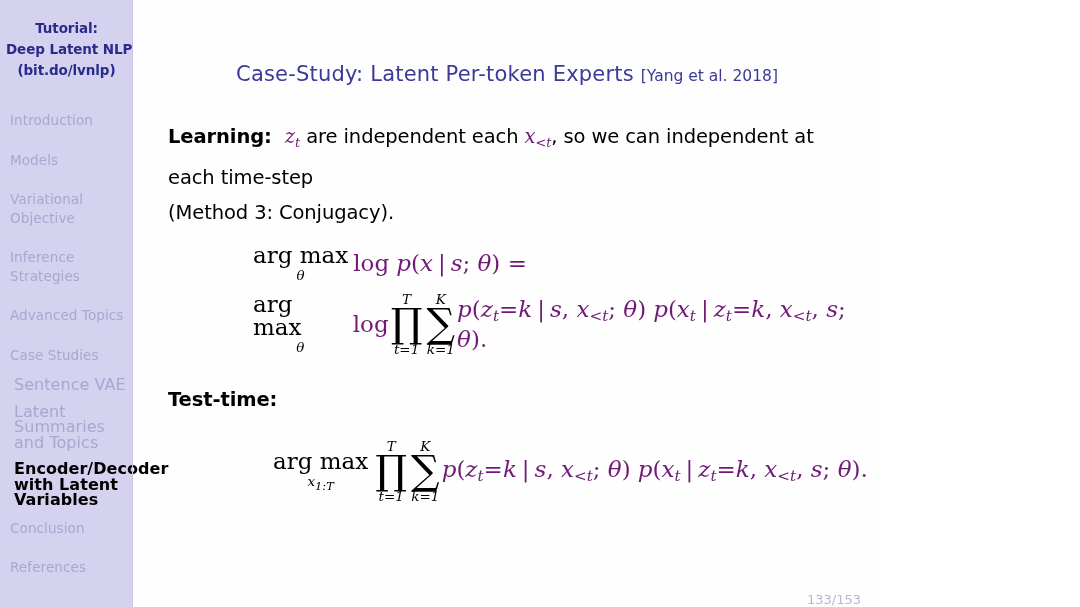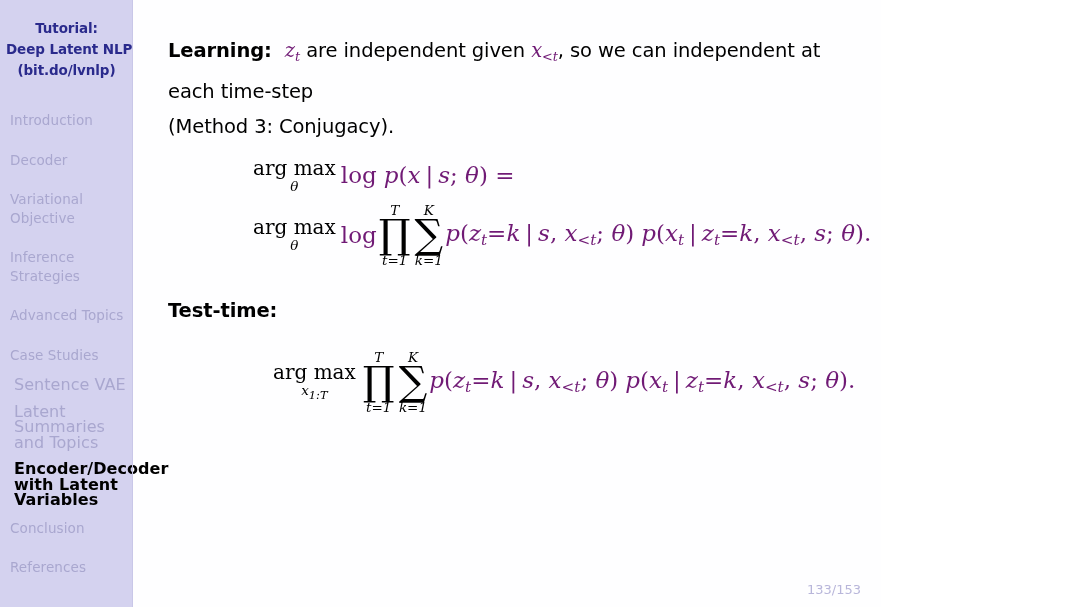--- a/index.html
+++ b/index.html
@@ -123,21 +123,21 @@
     margin-top: 4px;
   }
   .eq-line.second { margin-top: 10px; }
 
   .op {
     display: inline-flex;
     flex-direction: column;
     align-items: center;
     line-height: 1;
   }
-  .op .main { font-size: 20px; text-align: center; }
+  .op .main { font-size: 23px; }
   .op .sub {
     font-size: 13.5px;
     font-style: italic;
     margin-top: 2px;
   }
   .argmax { margin-right: 5px; }
 
   .bigop {
     display: inline-flex;
     flex-direction: column;
@@ -158,63 +158,67 @@
     font-family: "DejaVu Serif", serif;
   }
 
   sub.s { font-size: 0.66em; font-style: italic; vertical-align: -0.28em; }
   .bar { padding: 0 5px; font-style: normal; }
   .sp { display: inline-block; width: 7px; }
 
   .page-num {
     position: absolute;
     right: 20px;
-    bottom: 10px;
+    bottom: 0;
     color: #b8b6da;
     font-size: 13px;
   }
 </style>
 </head>
 <body>
 
 <div class="slide">
 
   <div class="sidebar">
     <div class="sidebar-rule"></div>
 
     <div class="side-title">
       <div>Tutorial:</div>
       <div>Deep Latent NLP</div>
       <div>(bit.do/lvnlp)</div>
     </div>
 
     <div class="nav">
       <div class="nav-section">Introduction</div>
-      <div class="nav-section">Decoder</div>
+      <div class="nav-section">Models</div>
       <div class="nav-section">Variational Objective</div>
       <div class="nav-section">Inference Strategies</div>
       <div class="nav-section">Advanced Topics</div>
       <div class="nav-section tight">Case Studies</div>
 
       <div class="nav-sub">Sentence VAE</div>
       <div class="nav-sub">Latent Summaries and Topics</div>
       <div class="nav-sub active">Encoder/Decoder with Latent Variables</div>
 
       <div class="nav-section" style="margin-top:0;">Conclusion</div>
       <div class="nav-section">References</div>
     </div>
   </div>
 
   <div class="content">
 
+    <div class="slide-title">
+      <span>Case-Study: Latent Per-token Experts</span>
+      <span class="cite">[Yang et al. 2018]</span>
+    </div>
 
     <div class="para">
       <b>Learning:</b>
       <span class="sp"></span><span class="math mi">z<sub class="s">t</sub></span>
-      <span>are independent given</span>
+      <span>are independent each</span>
       <span class="math mi">x<sub class="s">&lt;t</sub></span><span>, so we can independent at each time-step</span>
       <div>(Method 3: Conjugacy).</div>
     </div>
 
     <div class="eq-block">
 
       <div class="eq-line">
         <span class="op argmax">
           <span class="main">arg max</span>
           <span class="sub">θ</span>

